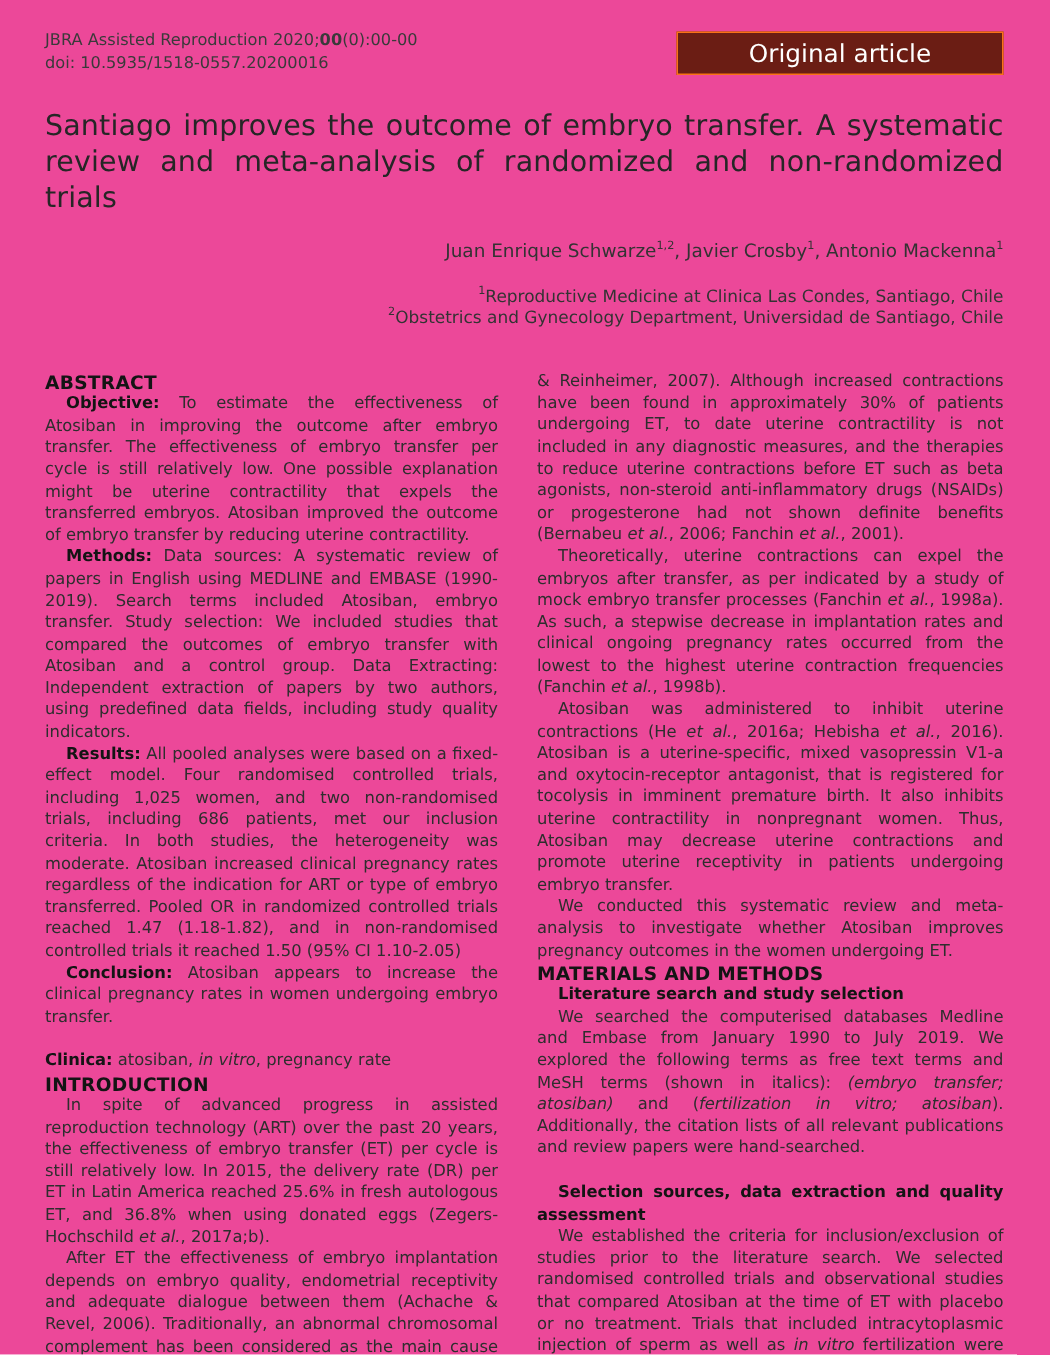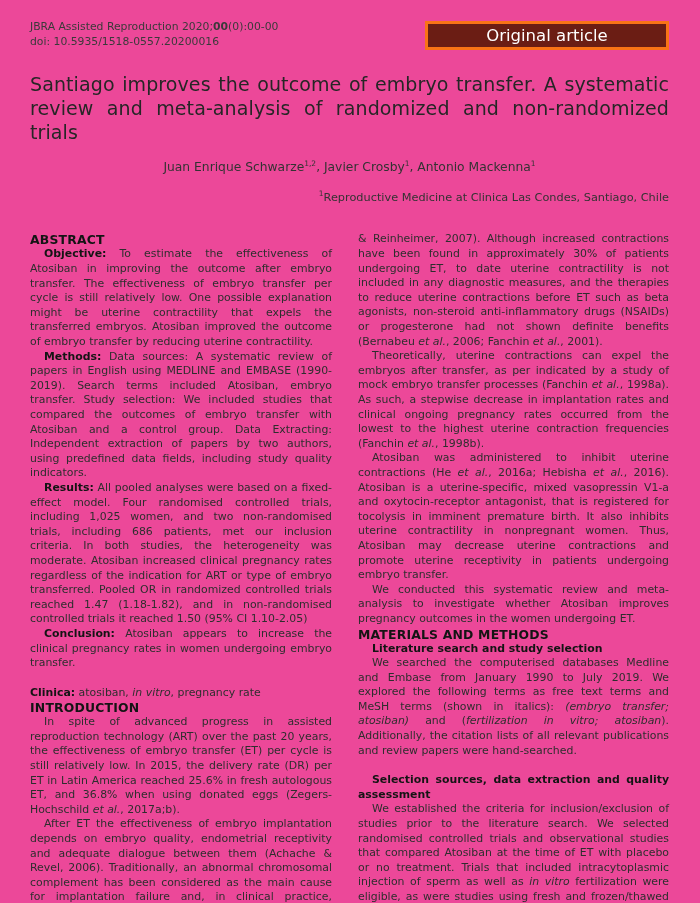--- a/index.html
+++ b/index.html
@@ -10,40 +10,40 @@
     overflow:hidden;
     font-family:"DejaVu Sans","Liberation Sans",sans-serif;
     color:#2e2e2e;
     box-sizing:border-box;
     padding:20px 31px 0 30px;
   }
   
   .masthead{display:flex;align-items:flex-start;justify-content:space-between;}
   .journal-info{font-size:10.8px;line-height:1.38;color:#3a3a3a;}
   .badge{
-    width:244px;height:29px;
+    width:218px;height:29px;
     background:#6b1d14;
-    border:3px solid #f97316;
+    border:1px solid #f97316;
     color:#ffffff;
     font-size:16.5px;
     display:flex;align-items:center;justify-content:center;
     box-sizing:border-box;
     margin-top:1px;
   }
   
   h1.title{
     margin:23px 0 0 0;
     font-size:19px;
     font-weight:400;
     line-height:1.26;
     color:#262626;
     text-align:justify;
     letter-spacing:0.1px;
   }
-  .authors{margin:15px 0 0 0;font-size:12.3px;color:#333;text-align:center;}
+  .authors{margin:15px 0 0 0;font-size:12.3px;color:#333;text-align:right;}
   .affiliations{margin:17px 0 0 0;font-size:11.3px;line-height:1.3;color:#333;}
   .affiliations p{margin:0;text-align:right;}
   sup{font-size:7.5px;line-height:0;}
   
   .columns{display:flex;gap:26px;margin-top:27px;}
   .col{box-sizing:border-box;}
   .col.left{width:303px;}
   .col.right{width:312px;}
   .col p{
     margin:0;
@@ -90,20 +90,21 @@
     </div>
     <div class="badge">Original article</div>
   </div>
 
   <h1 class="title">Santiago improves the outcome of embryo transfer. A systematic review and meta-analysis of randomized and non-randomized trials</h1>
 
   <p class="authors">Juan Enrique Schwarze<sup>1,2</sup>, Javier Crosby<sup>1</sup>, Antonio Mackenna<sup>1</sup></p>
 
   <div class="affiliations">
     <p><sup>1</sup>Reproductive Medicine at Clinica Las Condes, Santiago, Chile</p>
+    <p><sup>2</sup>Obstetrics and Gynecology Department, Universidad de Santiago, Chile</p>
   </div>
 
   <div class="columns">
 
     <div class="col left">
       <h2 class="sec abstract-head">ABSTRACT</h2>
       <p class="ind"><b class="lead">Objective:</b><span> To estimate the effectiveness of Atosiban in improving the outcome after embryo transfer. The effectiveness of embryo transfer per cycle is still relatively low. One possible explanation might be uterine contractility that expels the transferred embryos. Atosiban improved the outcome of embryo transfer by reducing uterine contractility.</span></p>
       <p class="ind"><b class="lead">Methods:</b><span> Data sources: A systematic review of papers in English using MEDLINE and EMBASE (1990-2019). Search terms included Atosiban, embryo transfer. Study selection: We included studies that compared the outcomes of embryo transfer with Atosiban and a control group. Data Extracting: Independent extraction of papers by two authors, using predefined data fields, including study quality indicators.</span></p>
       <p class="ind"><b class="lead">Results:</b><span> All pooled analyses were based on a fixed-effect model. Four randomised controlled trials, including 1,025 women, and two non-randomised trials, including 686 patients, met our inclusion criteria. In both studies, the heterogeneity was moderate. Atosiban increased clinical pregnancy rates regardless of the indication for ART or type of embryo transferred. Pooled OR in randomized controlled trials reached 1.47 (1.18-1.82), and in non-randomised controlled trials it reached 1.50 (95% CI 1.10-2.05)</span></p>
       <p class="ind"><b class="lead">Conclusion:</b><span> Atosiban appears to increase the clinical pregnancy rates in women undergoing embryo transfer.</span></p>

